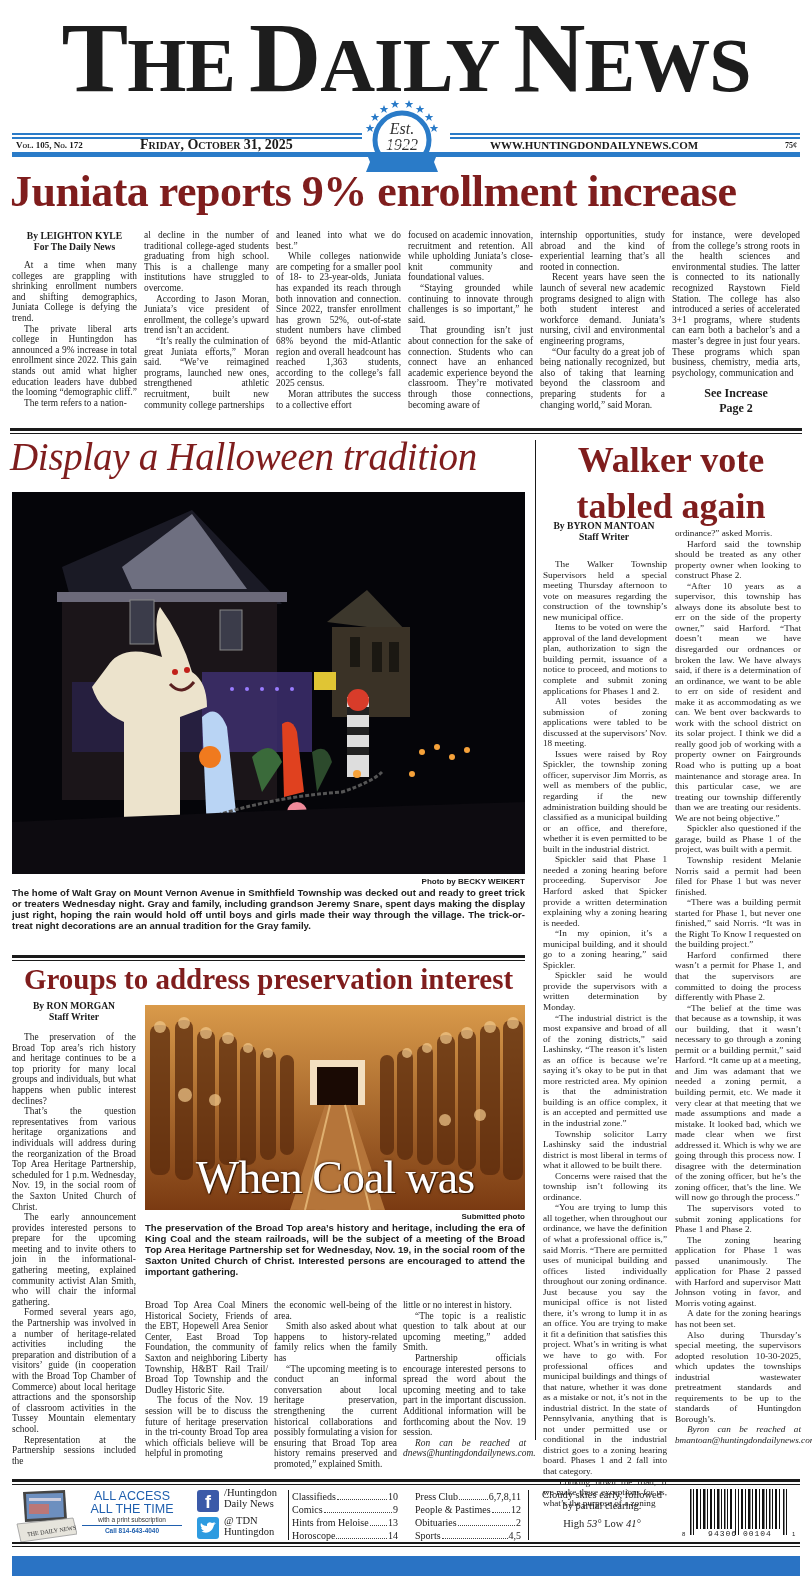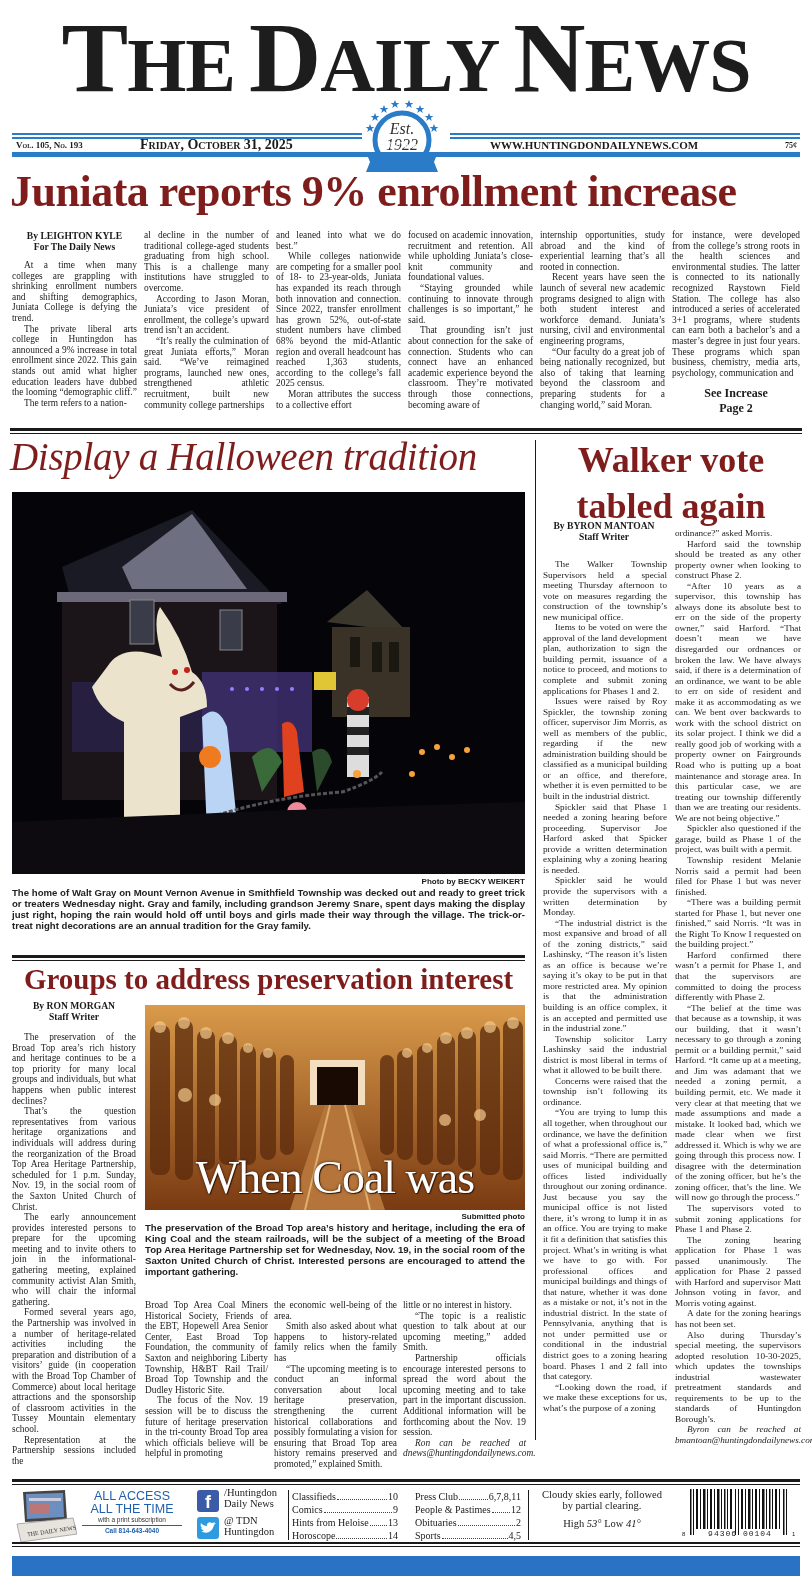--- a/index.html
+++ b/index.html
@@ -32,21 +32,21 @@
 <div class="abs masthead" style="top:8px">
   <span class="big">T</span><span class="sm">HE</span><span style="display:inline-block;width:14px"></span><span class="big">D</span><span class="sm">AILY</span><span style="display:inline-block;width:14px"></span><span class="big">N</span><span class="sm">EWS</span>
 </div>
 
 <div class="abs rule-blue" style="left:12px;top:133px;width:350px"></div>
 <div class="abs rule-blue" style="left:12px;top:137px;width:350px"></div>
 <div class="abs rule-blue" style="left:450px;top:133px;width:350px"></div>
 <div class="abs rule-blue" style="left:450px;top:137px;width:350px"></div>
 <div class="abs rule-blue-thick" style="left:12px;top:152px;width:788px"></div>
 
-<div class="abs dateline" style="left:16px;top:140px;font-size:9px">Vol. 105, No. 193</div>
+<div class="abs dateline" style="left:16px;top:140px;font-size:9px">Vol. 105, No. 172</div>
 <div class="abs dateline" style="left:140px;top:137px;font-size:14px">Friday, October 31, 2025</div>
 <div class="abs dateline" style="left:490px;top:139px;font-size:11px;font-variant:normal">WWW.HUNTINGDONDAILYNEWS.COM</div>
 <div class="abs dateline" style="left:785px;top:141px;font-size:8px;font-variant:normal">75¢</div>
 
 <div class="abs" style="left:358px;top:96px;width:88px;height:80px">
   <svg width="88" height="80" viewBox="0 0 88 80">
     <g fill="#2a7bc8">
       <polygon points="12,28 13.2,31 16.3,31 13.8,33 14.8,36 12,34 9.2,36 10.2,33 7.7,31 10.8,31"></polygon>
       <polygon points="17,17 18.2,20 21.3,20 18.8,22 19.8,25 17,23 14.2,25 15.2,22 12.7,20 15.8,20"></polygon>
       <polygon points="26,9 27.2,12 30.3,12 27.8,14 28.8,17 26,15 23.2,17 24.2,14 21.7,12 24.8,12"></polygon>
@@ -179,22 +179,24 @@
   <div>Walker vote</div>
   <div>tabled again</div>
 </div>
 <div class="abs byline" style="left:542px;top:520px;width:124px">
   <div>By BYRON MANTOAN</div>
   <div>Staff Writer</div>
 </div>
 <div class="abs col" style="left:543px;top:559px;width:124px;font-size:9.2px;line-height:10.55px">
   <p>The Walker Township Supervisors held a special meeting Thursday afternoon to vote on measures regarding the construction of the township’s new municipal office.</p>
   <p>Items to be voted on were the approval of the land development plan, authorization to sign the building permit, issuance of a notice to proceed, and motions to complete and submit zoning applications for Phases 1 and 2.</p>
+  <p>All votes besides the submission of zoning applications were tabled to be discussed at the supervisors’ Nov. 18 meeting.</p>
   <p>Issues were raised by Roy Spickler, the township zoning officer, supervisor Jim Morris, as well as members of the public, regarding if the new administration building should be classified as a municipal building or an office, and therefore, whether it is even permitted to be built in the industrial district.</p>
   <p>Spickler said that Phase 1 needed a zoning hearing before proceeding. Supervisor Joe Harford asked that Spicker provide a written determination explaining why a zoning hearing is needed.</p>
+  <p>“In my opinion, it’s a municipal building, and it should go to a zoning hearing,” said Spickler.</p>
   <p>Spickler said he would provide the supervisors with a written determination by Monday.</p>
   <p>“The industrial district is the most expansive and broad of all of the zoning districts,” said Lashinsky, “The reason it’s listen as an office is because we’re saying it’s okay to be put in that more restricted area. My opinion is that the administration building is an office complex, it is an accepted and permitted use in the industrial zone.”</p>
   <p>Township solicitor Larry Lashinsky said the industrial district is most liberal in terms of what it allowed to be built there.</p>
   <p>Concerns were raised that the township isn’t following its ordinance.</p>
   <p>“You are trying to lump this all together, when throughout our ordinance, we have the definition of what a professional office is,” said Morris. “There are permitted uses of municipal building and offices listed individually throughout our zoning ordinance. Just because you say the municipal office is not listed there, it’s wrong to lump it in as an office. You are trying to make it fit a definition that satisfies this project. What’s in writing is what we have to go with. For professional offices and municipal buildings and things of that nature, whether it was done as a mistake or not, it’s not in the industrial district. In the state of Pennsylvania, anything that is not under permitted use or conditional in the industrial district goes to a zoning hearing board. Phases 1 and 2 fall into that category.</p>
   <p>“Looking down the road, if we make these exceptions for us, what’s the purpose of a zoning</p>
 </div>
 <div class="abs col" style="left:675px;top:528px;width:126px;font-size:9.2px;line-height:10.55px">
   <p class="noi">ordinance?” asked Morris.</p>
   <p>Harford said the township should be treated as any other property owner when looking to construct Phase 2.</p>
@@ -213,21 +215,21 @@
 
 <div class="abs dbl" style="left:12px;top:955px;width:513px"></div>
 
 <div class="abs headline" style="left:12px;top:965px;width:513px;text-align:center;font-size:29px">Groups to address preservation interest</div>
 <div class="abs byline" style="left:12px;top:1000px;width:124px">
   <div>By RON MORGAN</div>
   <div>Staff Writer</div>
 </div>
 <div class="abs col" style="left:12px;top:1032px;width:124px">
   <p>The preservation of the Broad Top area’s rich history and heritage continues to be a top priority for many local groups and individuals, but what happens when public interest declines?</p>
-  <p>That’s the question representatives from various heritage organizations and individuals will address during the reorganization of the Broad Top Area Heritage Partnership, scheduled for 1 p.m. Sunday, Nov. 19, in the social room of the Saxton United Church of Christ.</p>
+  <p>That’s the question representatives from various heritage organizations and individuals will address during the reorganization of the Broad Top Area Heritage Partnership, scheduled for 1 p.m. Wednesday, Nov. 19, in the social room of the Saxton United Church of Christ.</p>
   <p>The early announcement provides interested persons to prepare for the upcoming meeting and to invite others to join in the informational-gathering meeting, explained community activist Alan Smith, who will chair the informal gathering.</p>
   <p>Formed several years ago, the Partnership was involved in a number of heritage-related activities including the preparation and distribution of a visitors’ guide (in cooperation with the Broad Top Chamber of Commerce) about local heritage attractions and the sponsorship of classroom activities in the Tussey Mountain elementary school.</p>
   <p>Representation at the Partnership sessions included the</p>
 </div>
 
 <div class="abs" style="left:145px;top:1005px;width:380px;height:205px;overflow:hidden">
   <svg width="380" height="205" viewBox="0 0 380 205">
     <defs>
       <linearGradient id="sep" x1="0" y1="0" x2="0" y2="1">
         <stop offset="0" stop-color="#d99a4a"></stop>

